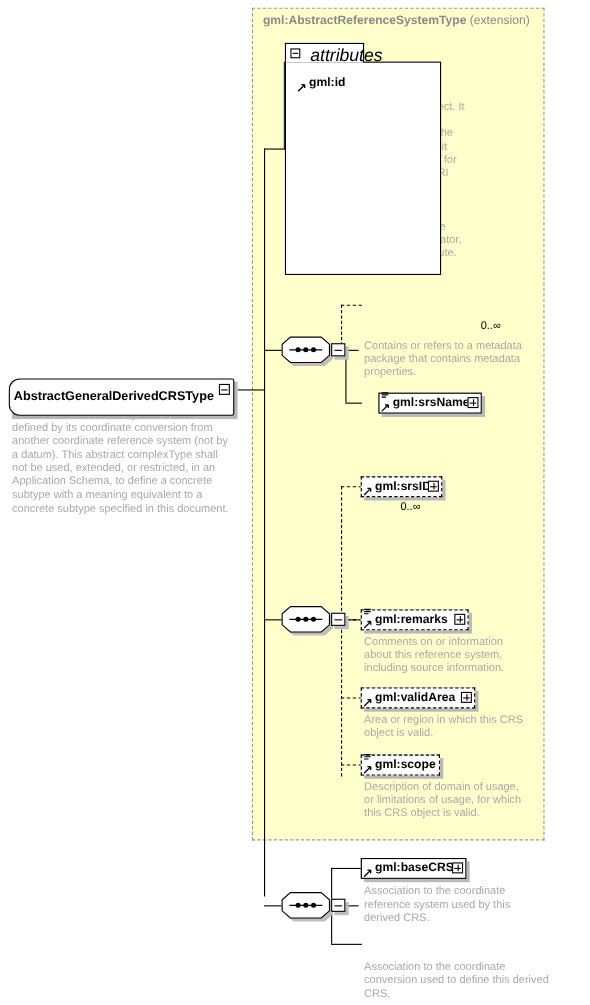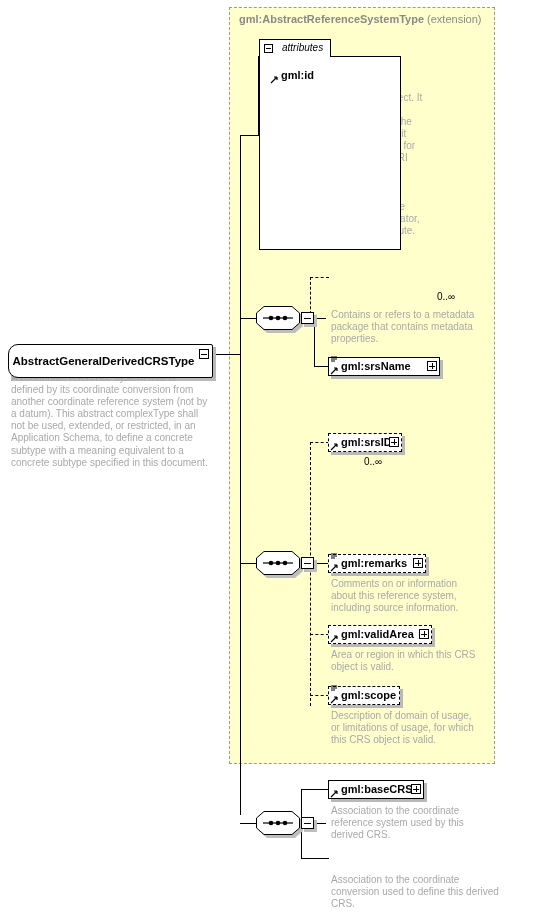--- a/index.html
+++ b/index.html
@@ -34,21 +34,21 @@
   }
   .attr-tab{
     position:absolute;left:0;top:0;width:72px;height:18px;
     background:#ffffff;border:1px solid #000;
     box-sizing:border-box;
     border-bottom:none;
     z-index:3;
   }
   .attr-tab-label{
     position:absolute;left:22px;top:2px;
-    font-size:10px;font-style:italic;color:#000;white-space:nowrap;
+    font-size:16px;font-style:italic;color:#000;white-space:nowrap;
   }
   .attr-minus{
     position:absolute;left:4px;top:4px;width:9px;height:9px;
     border:1px solid #000;background:#fff;box-sizing:border-box;
   }
   .attr-minus:before{
     content:"";position:absolute;left:1px;top:3px;width:5px;height:1px;background:#000;
   }
   .attr-body{
     position:absolute;left:0;top:17px;width:142px;height:194px;
@@ -269,21 +269,21 @@
       <circle cx="22" cy="12" r="2.3" fill="#000"></circle>
       <circle cx="29" cy="12" r="2.3" fill="#000"></circle>
     </svg>
     <div class="minus-shadow"></div>
     <div class="minus"></div>
   </div>
 
   <div class="occ" style="left:437px;top:291px;">0..∞</div>
   <div class="ann" style="left:331px;top:309px;width:152px;">Contains or refers to a metadata package that contains metadata properties.</div>
 
-  <div class="node" style="left:328px;top:357px;width:112px;">
+  <div class="node" style="left:344px;top:357px;width:94px;">
     <div class="shadow"></div>
     <div class="frame"></div>
     <svg class="lines" viewBox="0 0 8 7">
       <path d="M1 1 H7 M1 3 H7 M1 5 H5" stroke="#000" stroke-width="1" fill="none"></path>
     </svg>
     <svg class="arrow" viewBox="0 0 8 8">
       <path d="M1 7 L7 1 M7 1 L4 1 M7 1 L7 4" stroke="#000" stroke-width="1.2" fill="none"></path>
     </svg>
     <div class="label">gml:srsName</div>
     <div class="plus"></div>

